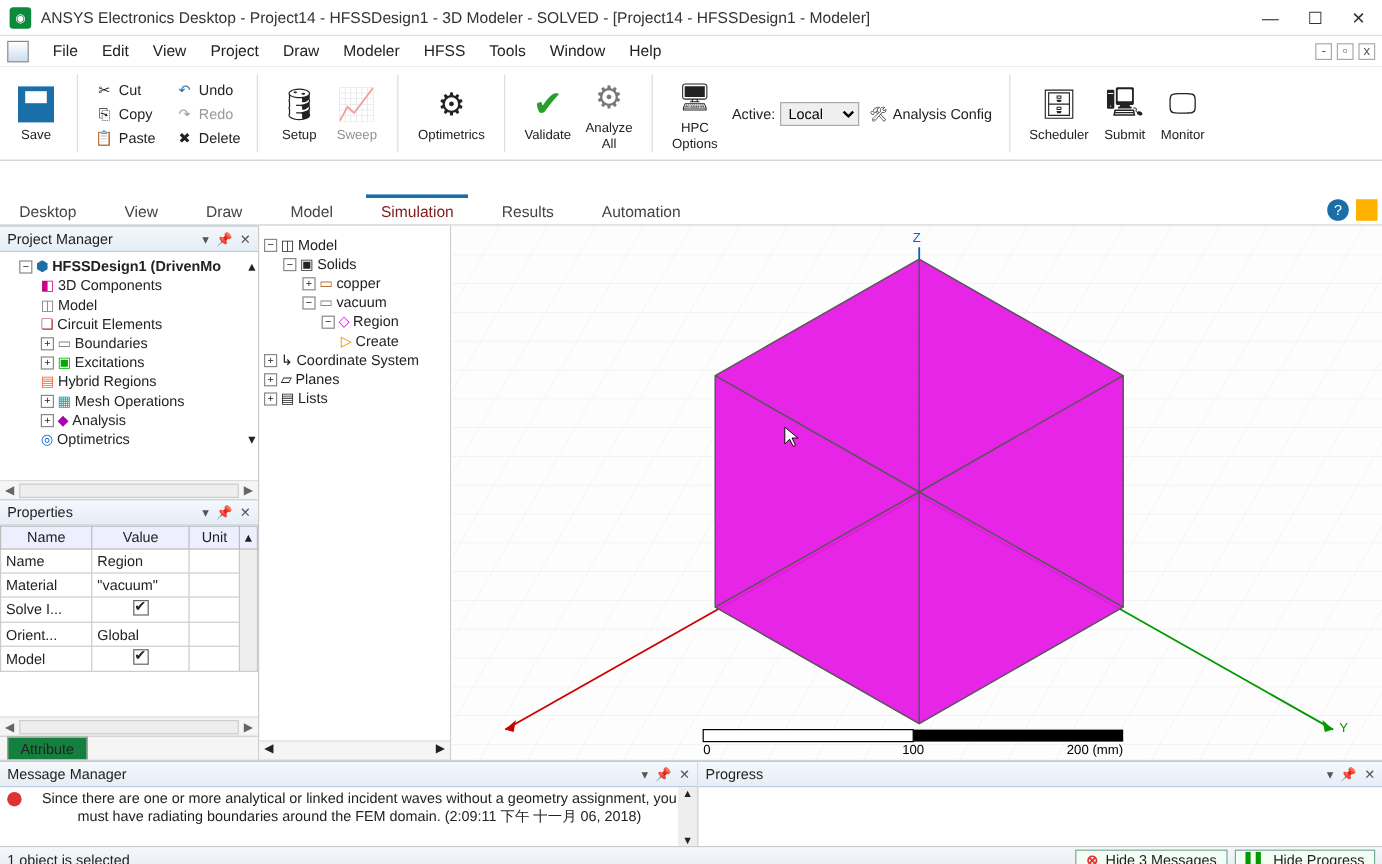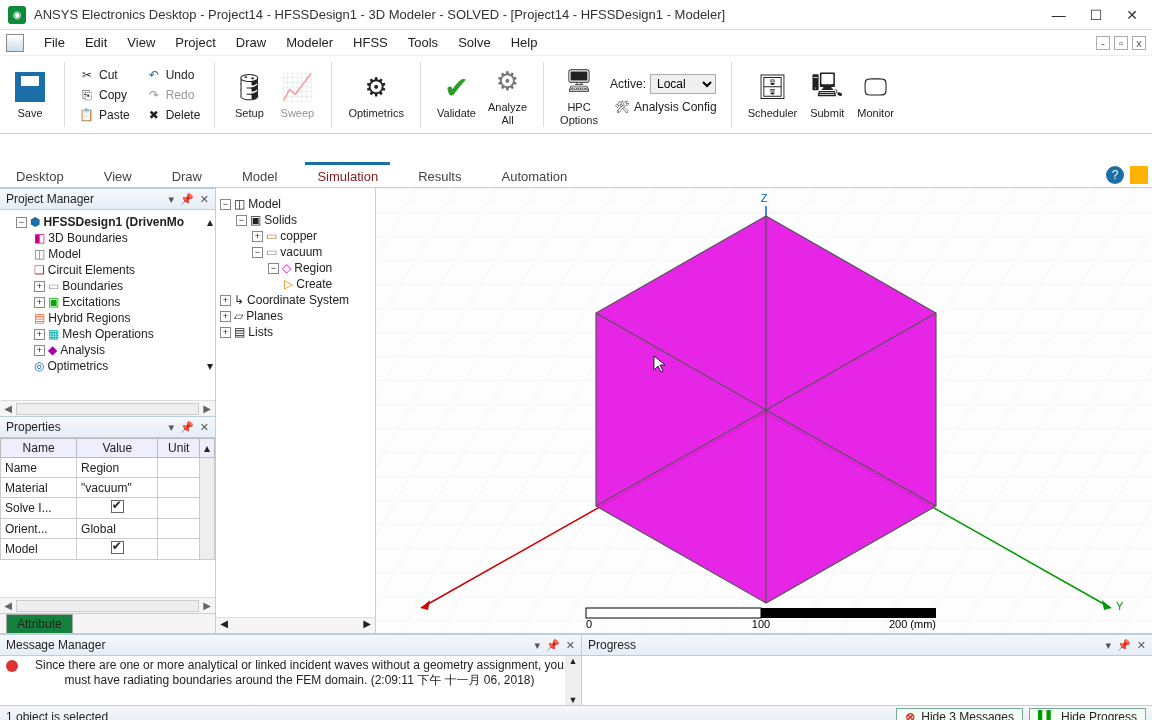--- a/index.html
+++ b/index.html
@@ -104,21 +104,21 @@
 <div class="menubar">
   <div class="doc-icon"></div>
   <span>File</span>
   <span>Edit</span>
   <span>View</span>
   <span>Project</span>
   <span>Draw</span>
   <span>Modeler</span>
   <span>HFSS</span>
   <span>Tools</span>
-  <span>Solve</span>
+  <span>Window</span>
   <span>Help</span>
   <div class="mdi">
     <i>-</i>
     <i>▫</i>
     <i>x</i>
   </div>
 </div>
 
 <div class="ribbon">
   <div class="rib-group">
@@ -192,21 +192,21 @@
   </div>
   <div class="rib-sep"></div>
   <div class="rib-group">
     <div style="display:flex;flex-direction:column;gap:2px;">
       <div class="big-btn" style="min-width:auto;">
           <div class="ico" style="font-size:22px;">🖥</div>
           <div class="lbl" style="white-space:pre;">HPC
 Options</div>
         </div>
     </div>
-    <div style="display:flex;flex-direction:column;gap:4px;margin-left:6px;">
+    <div style="display:flex;flex-direction:row;gap:4px;margin-left:6px;">
       <div class="active-sel">
         <span>Active:</span>
         <select><option>Local</option></select>
       </div>
       <div class="small-btn">
           <span class="si">🛠</span>
           <span>Analysis Config</span>
         </div>
     </div>
   </div>
@@ -255,21 +255,21 @@
     <div class="pm-body">
       <div class="tree">
         <div class="tn ind1">
             <span class="exp">−</span>
             <span style="color:#1a6fa8;">⬢</span>
             <b>HFSSDesign1 (DrivenMo</b>
             <span style="margin-left:auto;">▴</span>
           </div>
         <div class="tn ind2">
             <span style="color:#c08;">◧</span>
-            <span>3D Boundaries</span>
+            <span>3D Components</span>
           </div>
         <div class="tn ind2">
             <span style="color:#777;">◫</span>
             <span>Model</span>
           </div>
         <div class="tn ind2">
             <span style="color:#a33;">❏</span>
             <span>Circuit Elements</span>
           </div>
         <div class="tn ind2">

